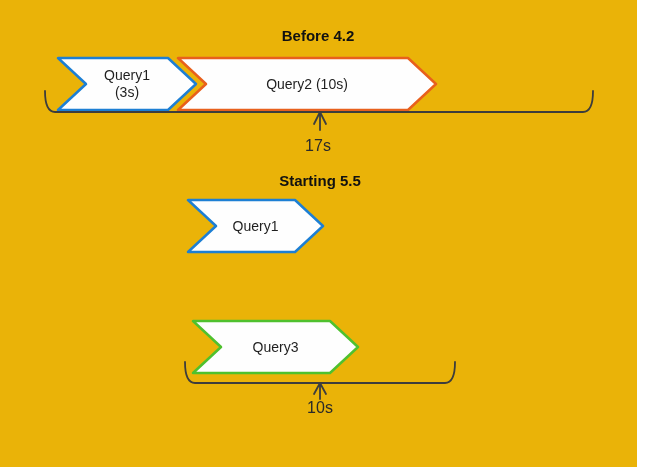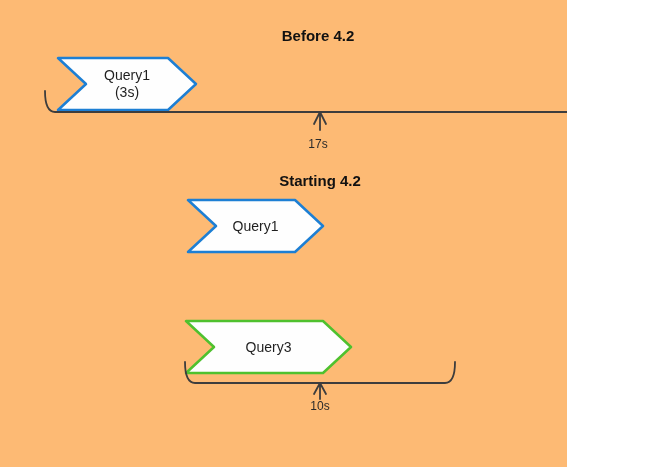--- a/index.html
+++ b/index.html
@@ -1,79 +1,87 @@
 <!DOCTYPE html>
 <html><head>
 <meta charset="utf-8">
 <style>
   html,body{margin:0;padding:0;background:#fff;}
   .canvas{
-    position:relative;width:567px;height:467px;background:#fdba74;overflow:hidden;
+    position:relative;width:637px;height:467px;background:#eab308;overflow:hidden;
     font-family:"Liberation Sans","DejaVu Sans",sans-serif;
   }
   .section-title{
     position:absolute;transform:translateX(-50%);
     font-size:15px;font-weight:700;color:#111;white-space:nowrap;
   }
   .arrow{position:absolute;}
   .arrow svg{display:block;}
   .shape{fill:#fefefe;stroke-width:2.5;stroke-linejoin:round;}
   .arrow-label{
     position:absolute;inset:0;display:flex;flex-direction:column;
     align-items:center;justify-content:center;
     font-size:14px;line-height:17px;color:#1f1f1f;text-align:center;
   }
   .brace{position:absolute;}
   .brace g{fill:none;stroke-width:1.8;stroke-linecap:round;stroke-linejoin:round;}
   .total-label{
     position:absolute;transform:translateX(-50%);
-    font-size:12px;color:#2a2a2a;white-space:nowrap;
+    font-size:16px;color:#2a2a2a;white-space:nowrap;
   }
 </style>
 </head>
 <body>
 
 <div class="canvas">
 
   <div class="section-title" style="left:318px;top:27px">Before 4.2</div>
 
   <div class="arrow" style="left:56px;top:56px;width:142px;height:56px">
     <svg width="142" height="56" viewBox="0 0 142 56">
       <polygon class="shape" points="2,2 112,2 140,28 112,54 2,54 30,28" stroke="#1d7fd4"></polygon>
     </svg>
     <div class="arrow-label">
       <span>Query1</span>
       <span>(3s)</span>
     </div>
   </div>
 
+  <div class="arrow" style="left:176px;top:56px;width:262px;height:56px">
+    <svg width="262" height="56" viewBox="0 0 262 56">
+      <polygon class="shape" points="2,2 232,2 260,28 232,54 2,54 30,28" stroke="#e8601c"></polygon>
+    </svg>
+    <div class="arrow-label">
+      <span>Query2 (10s)</span>
+    </div>
+  </div>
 
 
   <svg class="brace" style="left:42px;top:88px" width="556" height="48" viewBox="0 0 556 48">
     <g stroke="#3d3d3d">
       <path d="M 3 3 Q 3 24 13 24 L 541 24 Q 551 24 551 3"></path>
       <path d="M 272 36 L 278 24 L 284 36 M 278 24 L 278 42"></path>
     </g>
   </svg>
 
   <div class="total-label" style="left:318px;top:137px">17s</div>
 
-  <div class="section-title" style="left:320px;top:172px">Starting 4.2</div>
+  <div class="section-title" style="left:320px;top:172px">Starting 5.5</div>
 
   <div class="arrow" style="left:186px;top:198px;width:139px;height:56px">
     <svg width="139" height="56" viewBox="0 0 139 56">
       <polygon class="shape" points="2,2 109,2 137,28 109,54 2,54 30,28" stroke="#1d7fd4"></polygon>
     </svg>
     <div class="arrow-label">
       <span>Query1</span>
     </div>
   </div>
 
 
-  <div class="arrow" style="left:184px;top:319px;width:169px;height:56px">
+  <div class="arrow" style="left:191px;top:319px;width:169px;height:56px">
     <svg width="169" height="56" viewBox="0 0 169 56">
       <polygon class="shape" points="2,2 139,2 167,28 139,54 2,54 30,28" stroke="#4fc12e"></polygon>
     </svg>
     <div class="arrow-label">
       <span>Query3</span>
     </div>
   </div>
 
   <svg class="brace" style="left:183px;top:358px" width="274" height="46" viewBox="0 0 274 46">
     <g stroke="#3d3d3d">

